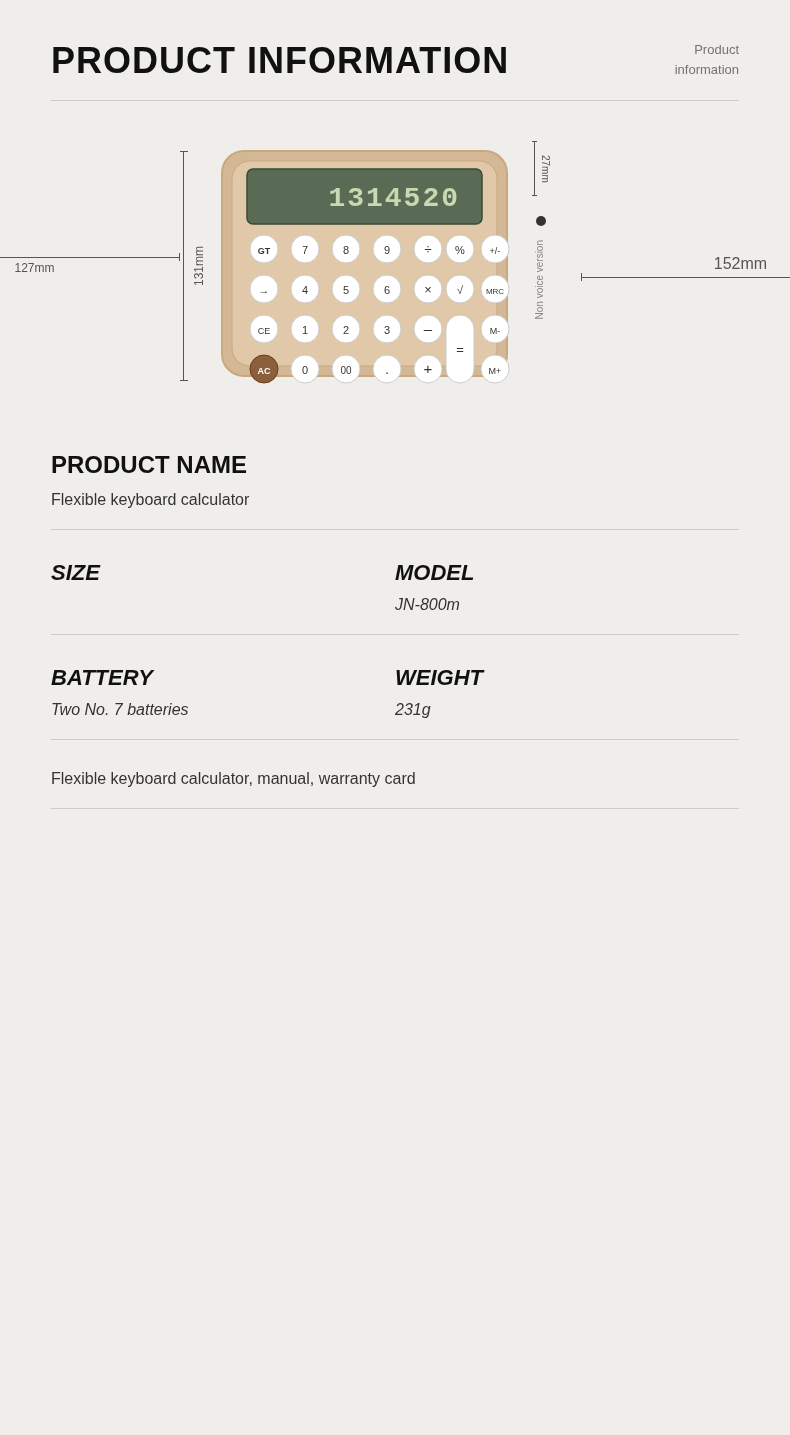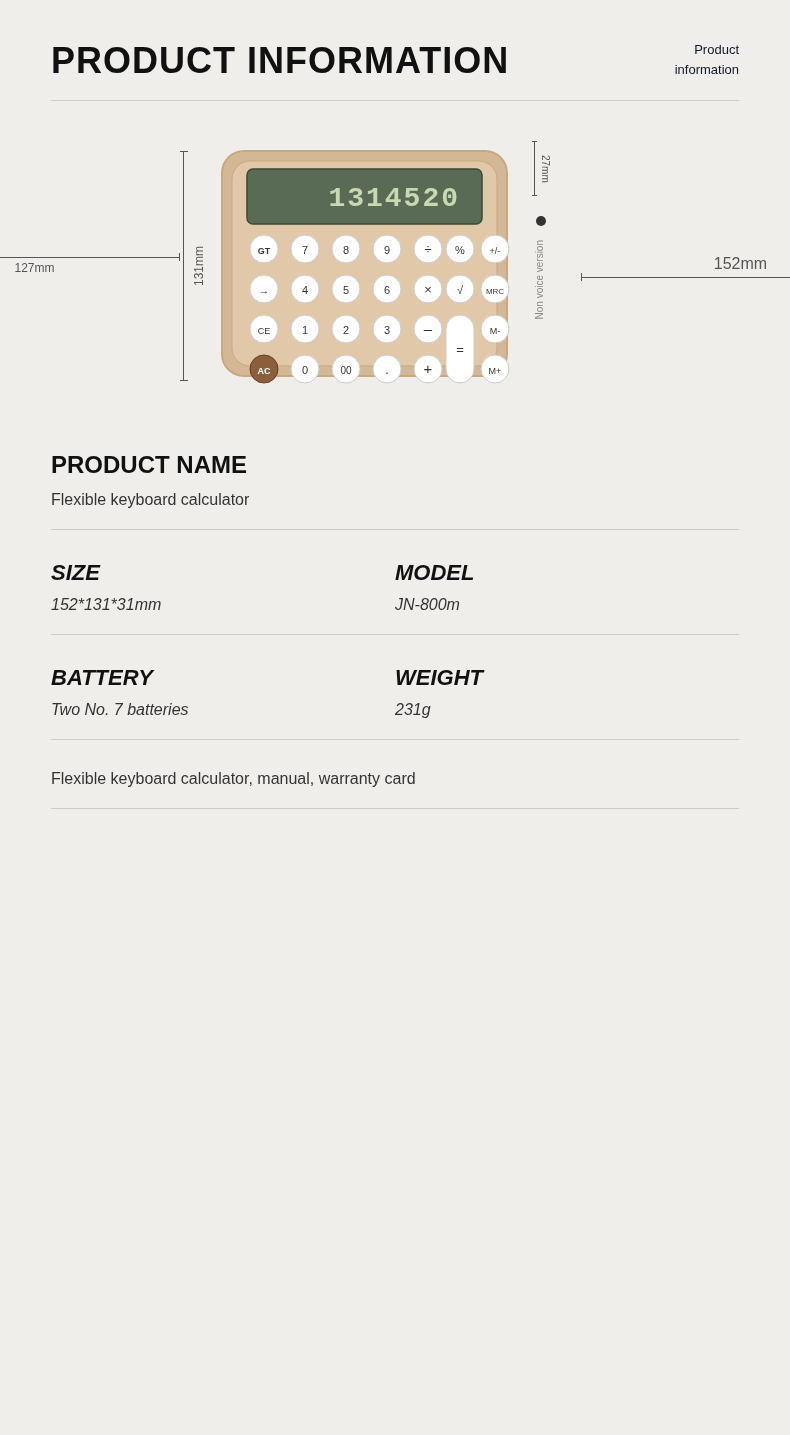--- a/index.html
+++ b/index.html
@@ -30,21 +30,21 @@
     .main-title {
       font-size: 36px;
       font-weight: 900;
       letter-spacing: 1px;
       color: #111;
       text-transform: uppercase;
     }
 
     .sub-title {
       font-size: 13px;
-      color: #0f172a;
+      color: #737373;
       text-align: right;
       line-height: 1.5;
     }
 
     .divider {
       border: none;
       border-top: 1.5px solid #ccc;
       margin-bottom: 0;
     }
 
@@ -252,21 +252,20 @@
   </div>
 
   <div class="info-section">
     <div class="info-section-label">PRODUCT NAME</div>
     <div class="info-section-value">Flexible keyboard calculator</div>
   </div>
 
   <div class="two-col">
     <div class="col-item">
       <div class="info-section-label">SIZE</div>
-      <div class="info-section-value">152*131*31mm</div>
     </div>
     <div class="col-item">
       <div class="info-section-label">MODEL</div>
       <div class="info-section-value">JN-800m</div>
     </div>
   </div>
 
   <div class="two-col">
     <div class="col-item">
       <div class="info-section-label">BATTERY</div>

